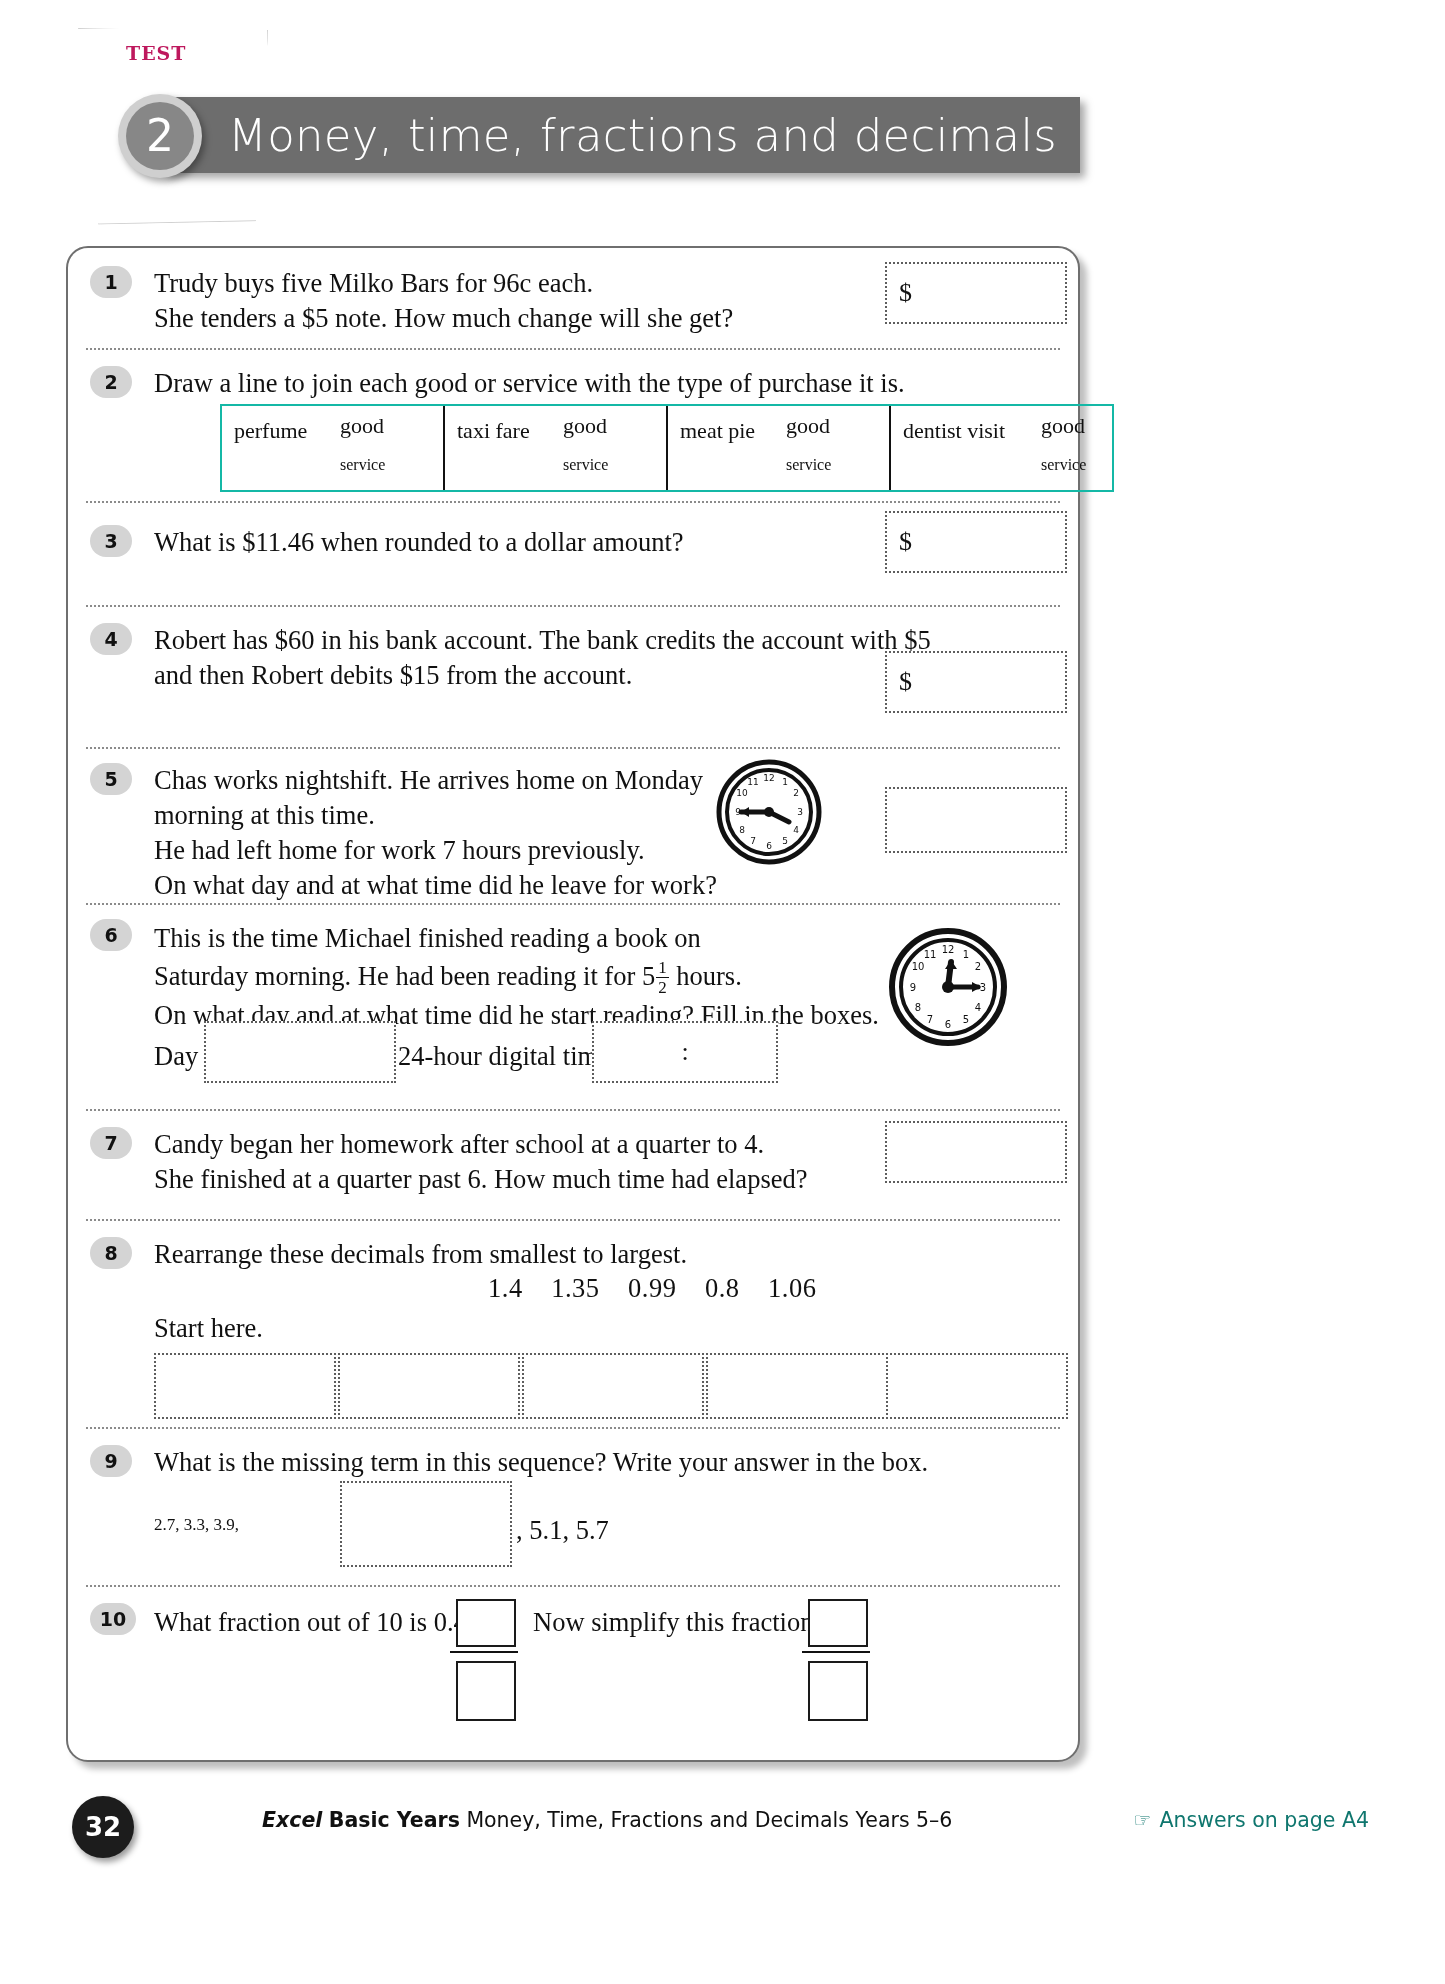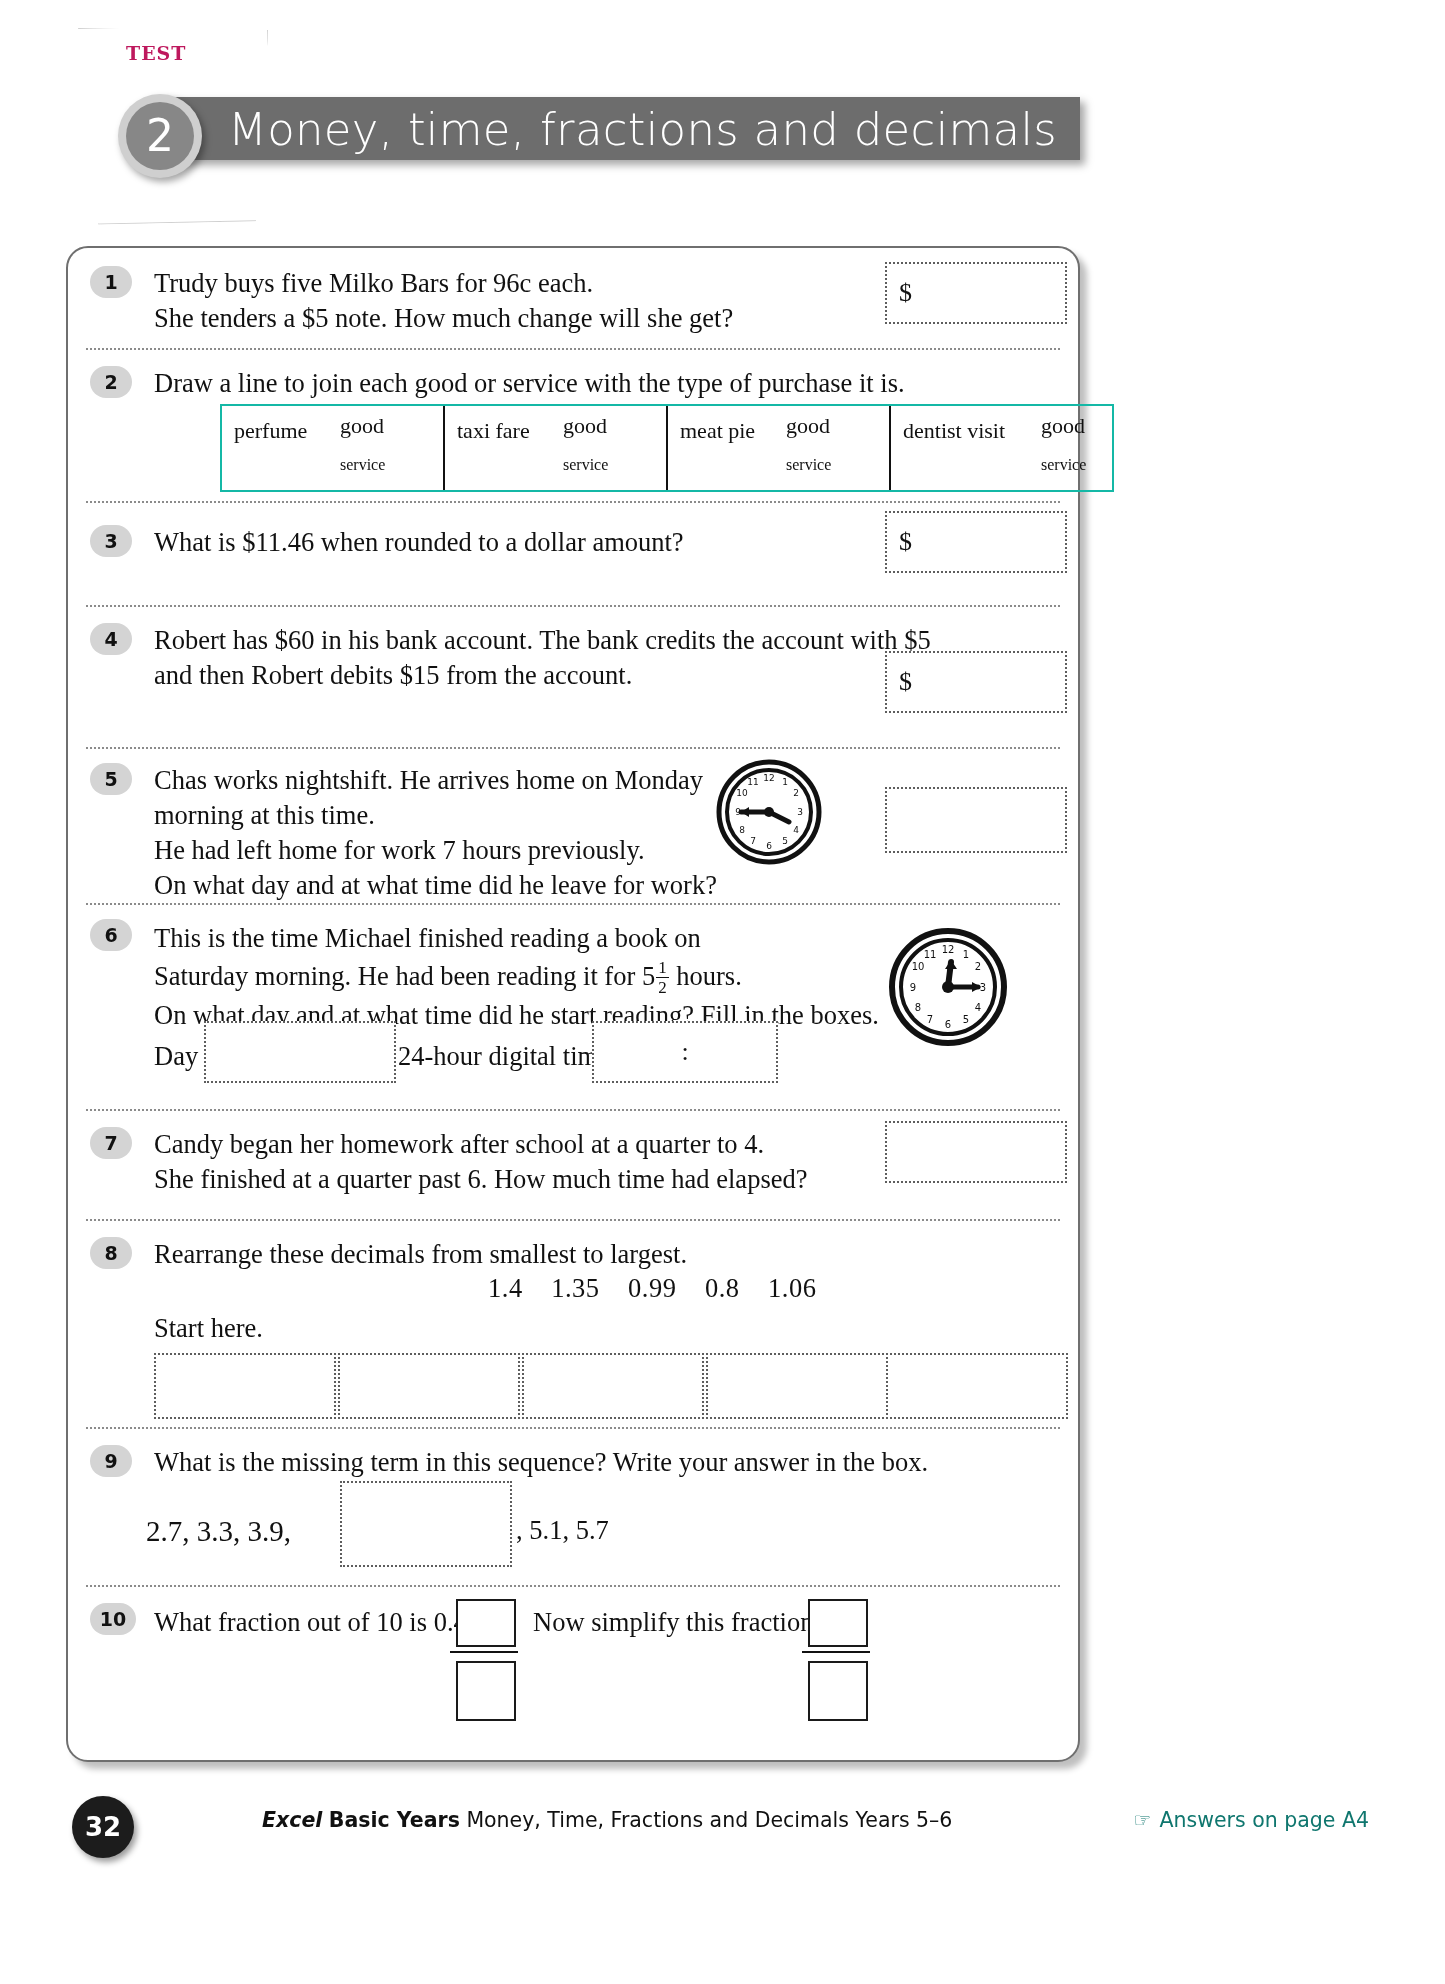--- a/index.html
+++ b/index.html
@@ -22,21 +22,21 @@
     clip-path:polygon(6% 0%, 100% 3%, 92% 100%, 14% 100%);
   }
   .tab-label{
     position:absolute;left:126px;top:42px;
     font-family:"DejaVu Serif", serif;
     font-weight:bold;font-size:19px;letter-spacing:1px;color:#be185d;
     z-index:6;
   }
 
   .title-bar{
-    position:absolute;left:163px;top:97px;width:917px;height:63px;
+    position:absolute;left:163px;top:97px;width:917px;height:76px;
     background:#6d6d6d;
     box-shadow:5px 5px 8px rgba(0,0,0,.35);
   }
   .title-bar .title-text{
     position:absolute;left:65px;top:50%;transform:translateY(-50%);
     color:#ffffff;font-family:"DejaVu Sans", sans-serif;
     font-size:45px;font-weight:300;letter-spacing:.3px;white-space:nowrap;
   }
 
   .test-circle-outer{
@@ -312,21 +312,21 @@
     <div class="ansbox" style="left:638px;top:132px;width:178px;height:62px;"></div>
     <div class="ansbox" style="left:818px;top:132px;width:178px;height:62px;"></div>
   </div>
   <div class="q-sep"></div>
 
   <div class="q" style="height:140px;padding-top:16px;">
     <div class="qnum" style="top:16px;">9</div>
     <div class="qbody">
       <div>What is the missing term in this sequence? Write your answer in the box.</div>
     </div>
-    <div style="position:absolute;left:78px;top:86px;font-size:29px;text-align:center;">2.7, 3.3, 3.9,</div>
+    <div style="position:absolute;left:86px;top:86px;font-size:17px;text-align:center;">2.7, 3.3, 3.9,</div>
     <div class="ansbox" style="left:272px;top:52px;width:168px;height:82px;"></div>
     <div style="position:absolute;left:448px;top:86px;font-size:26.5px;">, 5.1, 5.7</div>
   </div>
   <div class="q-sep"></div>
 
   <div class="q" style="height:150px;padding-top:16px;">
     <div class="qnum" style="top:16px;width:46px;">10</div>
     <div style="position:absolute;left:86px;top:20px;font-size:26.5px;">What fraction out of 10 is 0.4?</div>
     <div style="position:absolute;left:465px;top:20px;font-size:26.5px;">Now simplify this fraction.</div>
 

